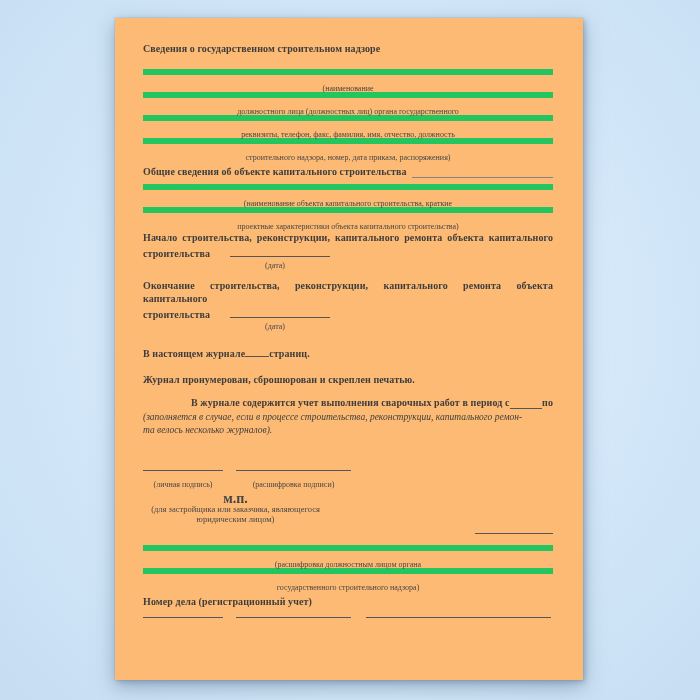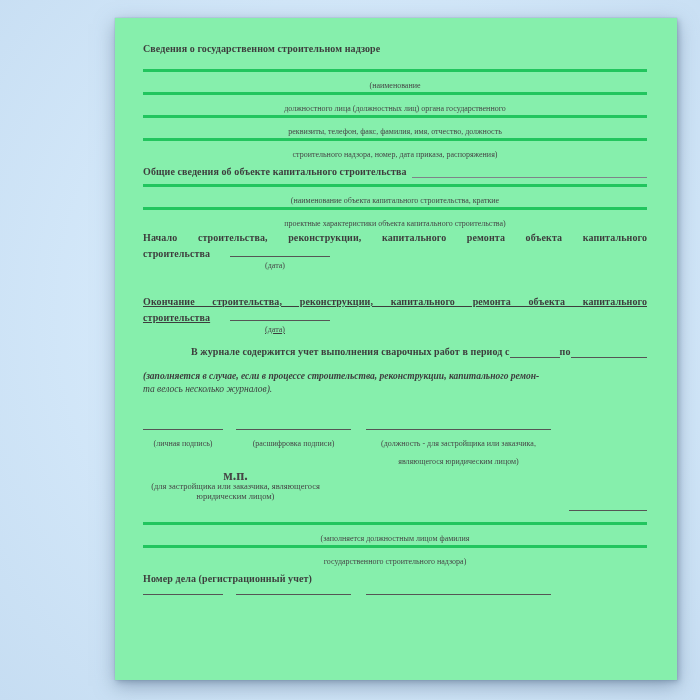--- a/index.html
+++ b/index.html
@@ -3,28 +3,28 @@
 <meta charset="utf-8">
 <style>
   html,body{margin:0;padding:0;}
   body{
     width:700px;height:700px;overflow:hidden;
     background:radial-gradient(ellipse at 52% 45%, #e4f1fd 0%, #d5e9fa 45%, #c6ddf2 100%);
     font-family:"Liberation Serif","DejaVu Serif",serif;
     color:#3d3d3d;
   }
   .page{
-    position:absolute;left:115px;top:18px;width:562px;height:662px;
-    background:#86efac;box-sizing:border-box;
+    position:absolute;left:115px;top:18px;width:468px;height:662px;
+    background:#fdba74;box-sizing:border-box;
     padding:24px 30px 0 28px;
     box-shadow:0 6px 18px rgba(84,110,138,.5), 2px 2px 5px rgba(84,110,138,.35), 0 0 1px rgba(60,80,100,.4);
   }
   .h{font-size:10px;font-weight:bold;line-height:13px;letter-spacing:.1px;}
   .cap{font-size:8px;line-height:10px;color:#464646;}
-  .field{border-top:3px solid #22c55e;height:23px;box-sizing:border-box;text-align:center;padding-top:2px;}
+  .field{border-top:6px solid #22c55e;height:23px;box-sizing:border-box;text-align:center;padding-top:2px;}
   .titlerow{display:flex;align-items:flex-end;margin:4px 0 6px 0;}
   .titlerow .blank{flex:1;border-bottom:1px solid #7e8489;margin-left:5px;height:12px;}
   .blankseg{display:inline-block;border-bottom:1px solid #555;height:11px;vertical-align:baseline;}
   .jline{text-align:justify;text-align-last:justify;}
   .l2{margin-top:1px;}
   .datecap{width:100px;margin-left:82px;text-align:center;margin-top:1px;}
   .sigrow{display:flex;margin-top:0;}
   .sigcol{border-top:1px solid #555;text-align:center;padding-top:2px;box-sizing:border-box;}
   .c1{width:80px;}
   .c2{width:115px;margin-left:13px;}
@@ -66,59 +66,60 @@
   </div>
 
   <div style="margin-top:1px;">
     <div class="h jline">Начало строительства, реконструкции, капитального ремонта объекта капитального</div>
     <div class="h l2">
       <span>строительства</span><span class="blankseg" style="width:100px;margin-left:20px;"></span>
     </div>
     <div class="cap datecap">(дата)</div>
   </div>
 
-  <div style="margin-top:24px;text-decoration:underline;">
+  <div style="margin-top:8px;">
     <div class="h jline">Окончание строительства, реконструкции, капитального ремонта объекта капитального</div>
     <div class="h l2">
       <span>строительства</span><span class="blankseg" style="width:100px;margin-left:20px;"></span>
     </div>
     <div class="cap datecap">(дата)</div>
   </div>
 
+  <div class="h" style="margin-top:13px;">
+    <span>В настоящем журнале</span><span class="blankseg" style="width:24px;"></span><span>страниц.</span>
+  </div>
 
+  <div class="h" style="margin-top:13px;">Журнал пронумерован, сброшюрован и скреплен печатью.</div>
 
   <div class="h nowrap" style="margin-top:10px;display:flex;align-items:flex-end;margin-left:48px;">
     <span>В журнале содержится учет выполнения сварочных работ в период с</span>
       <span class="blankseg" style="width:50px;"></span>
       <span>по</span>
       <span class="blankseg" style="flex:1;"></span>
   </div>
-  <div class="note" style="margin-top:12px;font-weight:bold;">(заполняется в случае, если в процессе строительства, реконструкции, капитального ремон-</div>
+  <div class="note" style="margin-top:2px;">(заполняется в случае, если в процессе строительства, реконструкции, капитального ремон-</div>
   <div class="note">та велось несколько журналов).</div>
 
   <div class="sigrow" style="margin-top:34px;">
     <div class="sigcol c1">
       <span class="cap">(личная подпись)</span>
     </div>
     <div class="sigcol c2">
       <span class="cap">(расшифровка подписи)</span>
-    </div>
-    <div class="sigcol c3">
-      <span class="cap">(должность - для застройщика или заказчика, являющегося юридическим лицом)</span>
     </div>
   </div>
 
   <div class="stamp" style="margin-top:3px;">
     <div class="cap" style="font-size:14px;font-weight:bold;">м.п.</div>
     <div class="cap" style="font-size:8.5px;">(для застройщика или заказчика, являющегося юридическим лицом)</div>
   </div>
 
   <div class="shortline"></div>
   <div class="field" style="margin-top:11px;">
-    <span class="cap">(заполняется должностным лицом фамилия</span>
+    <span class="cap">(расшифровка должностным лицом органа</span>
   </div>
   <div class="field">
     <span class="cap">государственного строительного надзора)</span>
   </div>
 
   <div class="h" style="margin-top:4px;">Номер дела (регистрационный учет)</div>
 
   <div class="sigrow" style="margin-top:9px;">
     <div class="sigcol c1">
       

